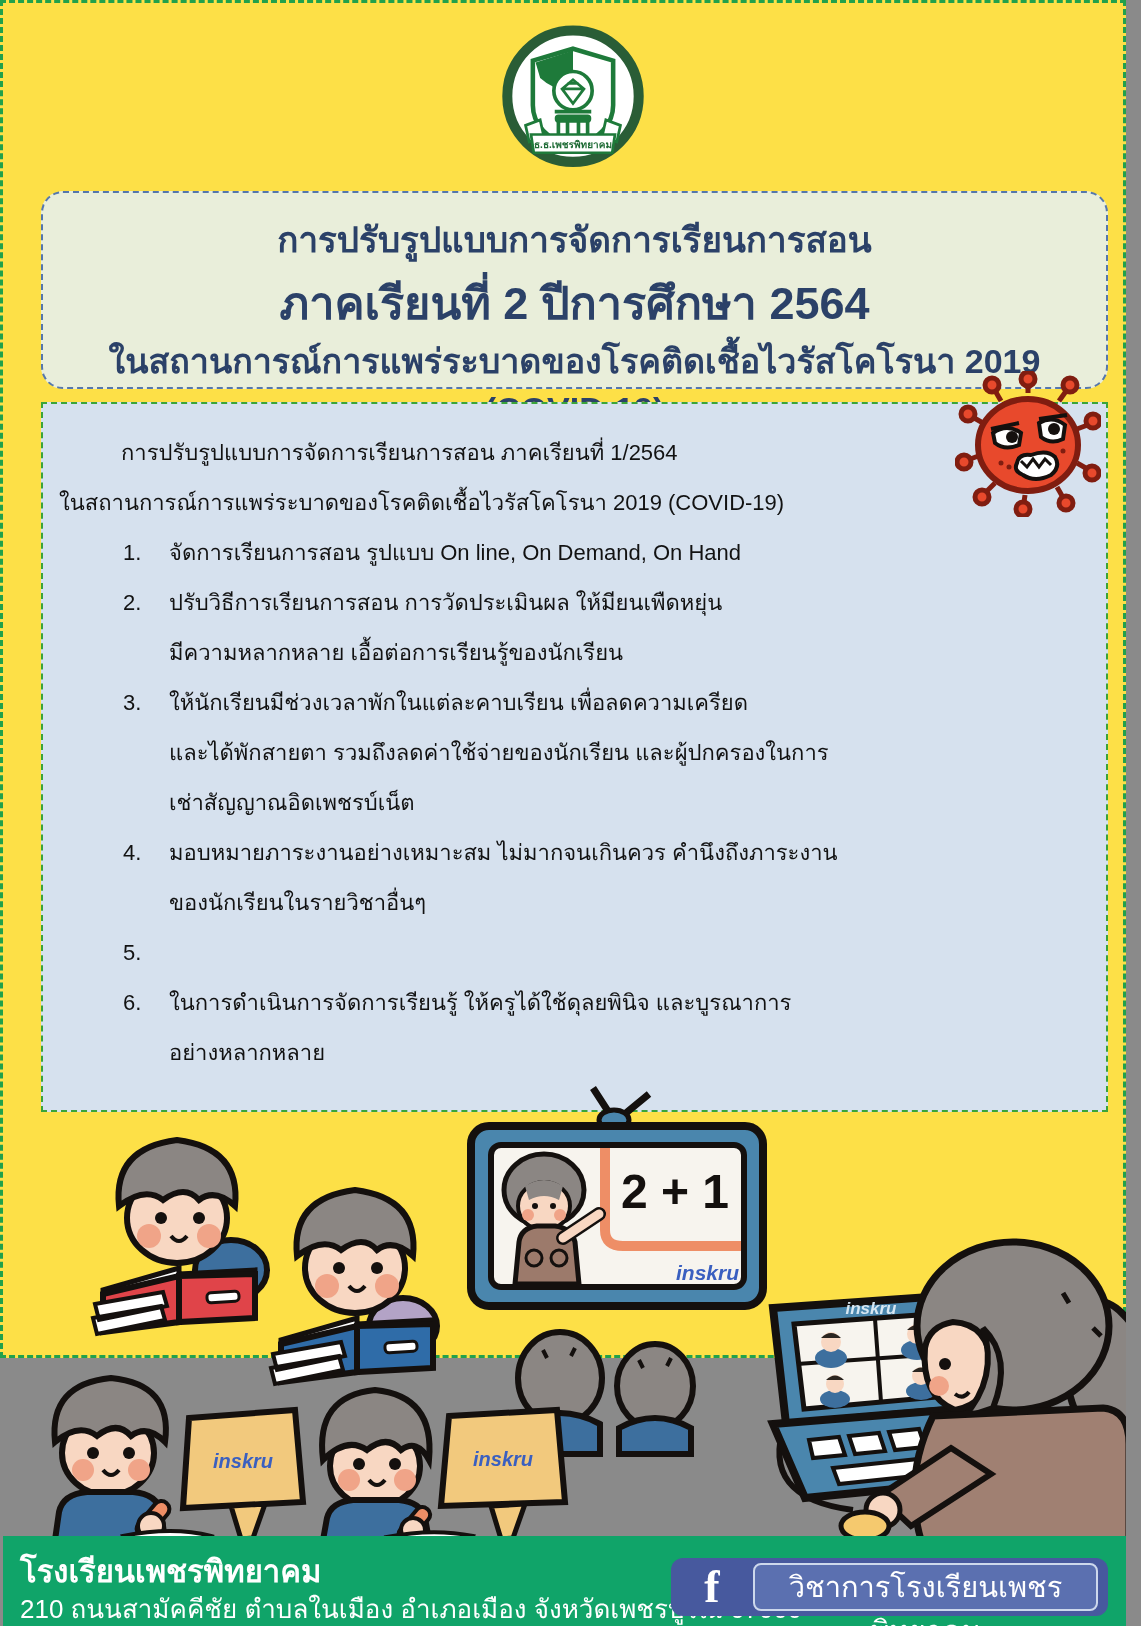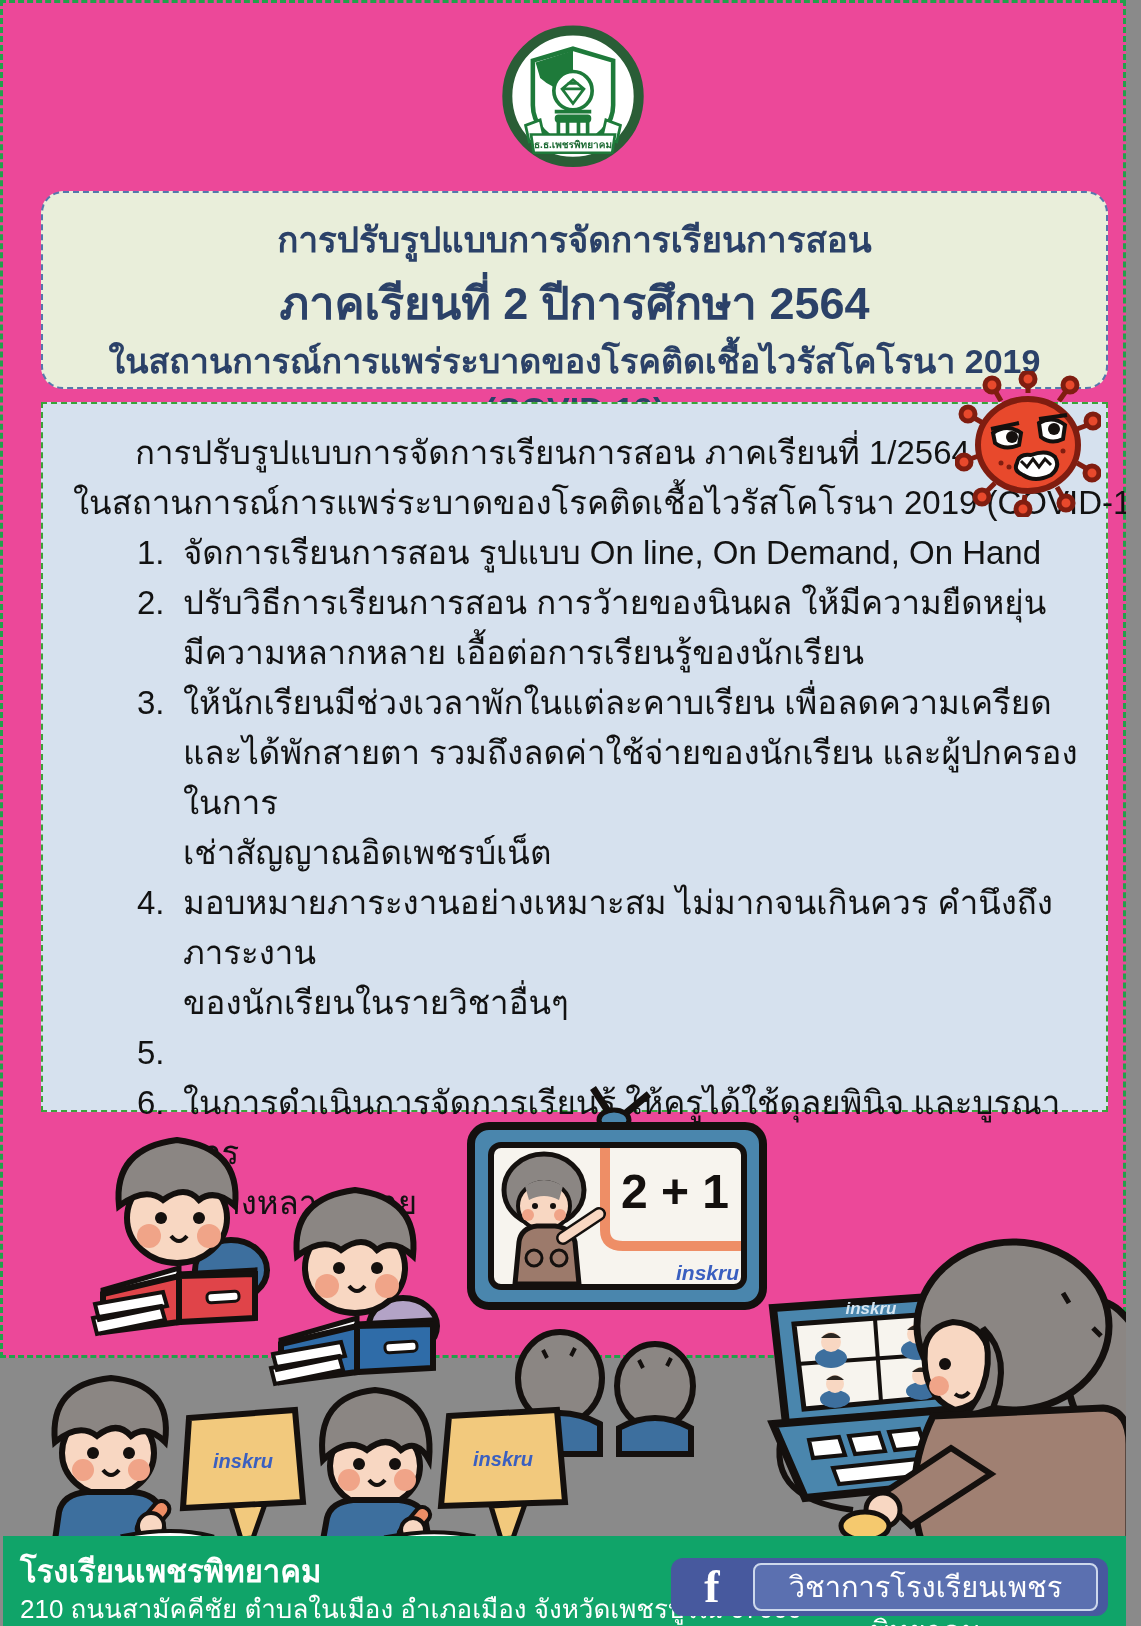--- a/index.html
+++ b/index.html
@@ -1,33 +1,33 @@
 <!DOCTYPE html>
 <html><head>
 <meta charset="utf-8">
 <style>
   html,body{margin:0;padding:0;background:#8a8a8a;}
   .page{position:relative;width:1141px;height:1626px;overflow:hidden;
         font-family:"Liberation Sans","DejaVu Sans",sans-serif;}
   .grey-strip{position:absolute;top:0;right:0;width:15px;height:1626px;background:#8a8a8a;}
   .canvas{position:absolute;left:0;top:0;width:1126px;height:1358px;box-sizing:border-box;
-          background:#ec4899;border:3px dashed #21a14b;}
+          background:#fde047;border:3px dashed #21a14b;}
   
   .logo{position:absolute;left:495px;top:22px;width:150px;height:146px;}
   
   .header-box{position:absolute;left:38px;top:188px;width:1067px;height:198px;box-sizing:border-box;
               background:#e9eeda;border:2px dashed #5577ad;border-radius:22px;text-align:center;
               color:#2b4168;}
   .h-line1{margin-top:16px;font-size:35px;font-weight:700;line-height:62px;}
   .h-line2{font-size:45px;font-weight:700;line-height:66px;}
   .h-line3{font-size:34px;font-weight:700;line-height:48px;}
   
   .content-box{position:absolute;left:38px;top:399px;width:1067px;height:710px;box-sizing:border-box;
                background:#d6e1ee;border:2px dashed #3aa43a;color:#121212;
-               padding:24px 26px 0 30px;font-size:33px;line-height:50px;}
+               padding:24px 26px 0 16px;font-size:22px;line-height:50px;}
   .intro1{text-indent:62px;white-space:nowrap;}
   .intro2{white-space:nowrap;}
   .list{margin-left:64px;}
   .item{display:flex;}
   .item .num{flex:none;width:46px;}
   .item .itext{white-space:pre-line;}
   
   .virus{position:absolute;left:952px;top:368px;width:146px;height:146px;z-index:5;}
   
   .illu{position:absolute;left:0;top:1075px;width:1126px;height:462px;}
@@ -72,21 +72,21 @@
     <div class="content-box">
       <div class="intro1">การปรับรูปแบบการจัดการเรียนการสอน ภาคเรียนที่ 1/2564</div>
       <div class="intro2">ในสถานการณ์การแพร่ระบาดของโรคติดเชื้อไวรัสโคโรนา 2019 (COVID-19)</div>
       <div class="list">
         <div class="item">
           <span class="num">1.</span>
           <div class="itext">จัดการเรียนการสอน รูปแบบ On line, On Demand, On Hand</div>
         </div>
         <div class="item">
           <span class="num">2.</span>
-          <div class="itext">ปรับวิธีการเรียนการสอน การวัายของนินผล ให้มีความยืดหยุ่น
+          <div class="itext">ปรับวิธีการเรียนการสอน การวัดประเมินผล ให้มียนเพืดหยุ่น
 มีความหลากหลาย เอื้อต่อการเรียนรู้ของนักเรียน</div>
         </div>
         <div class="item">
           <span class="num">3.</span>
           <div class="itext">ให้นักเรียนมีช่วงเวลาพักในแต่ละคาบเรียน เพื่อลดความเครียด
 และได้พักสายตา รวมถึงลดค่าใช้จ่ายของนักเรียน และผู้ปกครองในการ
 เช่าสัญญาณอิดเพชรบ์เน็ต</div>
         </div>
         <div class="item">
           <span class="num">4.</span>

